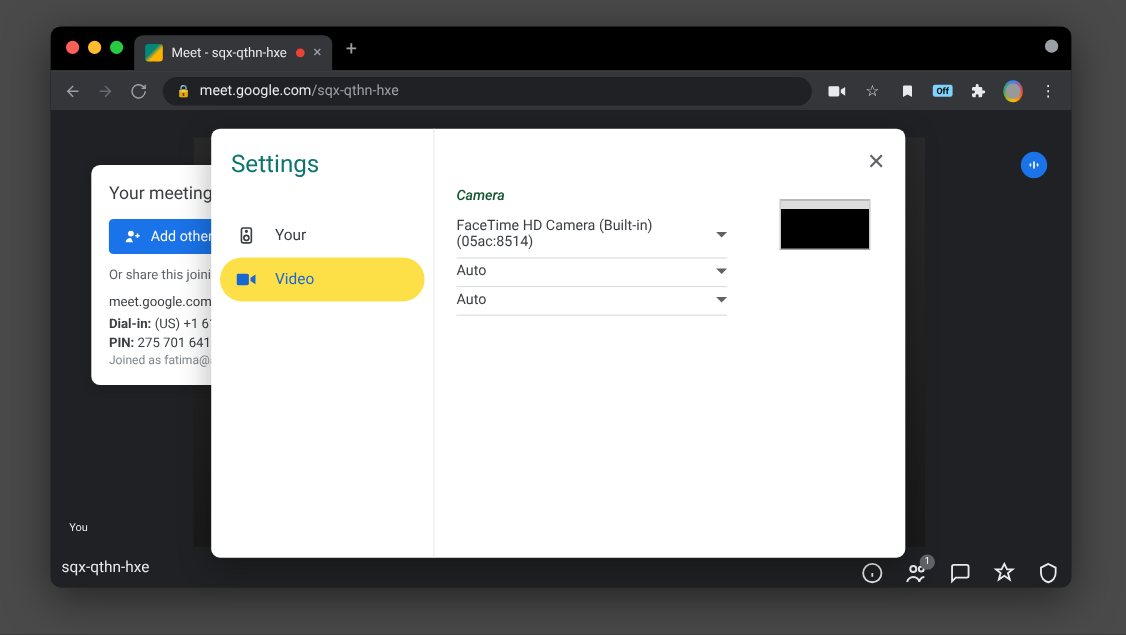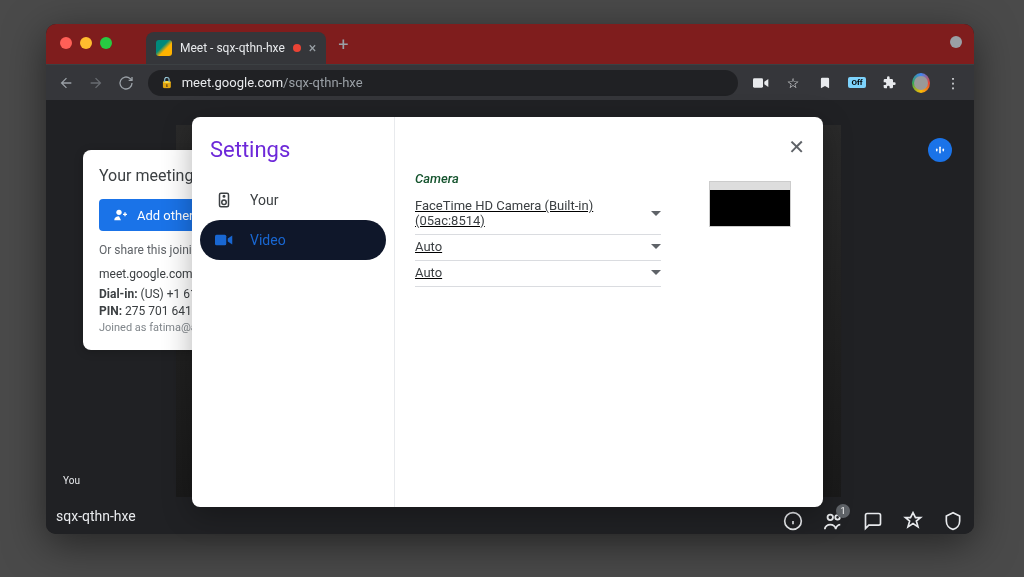--- a/index.html
+++ b/index.html
@@ -6,21 +6,21 @@
     body { background: #4a4a4a; width: 1024px; height: 577px; overflow: hidden; position: relative; }
     
     .browser-window { position: absolute; top: 24px; left: 46px; width: 928px; height: 510px; background: #202124; border-radius: 10px; overflow: hidden; box-shadow: 0 10px 40px rgba(0,0,0,0.5); }
     
     .window-controls { position: absolute; top: 13px; left: 14px; display: flex; gap: 8px; }
     .win-dot { width: 12px; height: 12px; border-radius: 50%; }
     .win-close { background: #ff5f57; }
     .win-min { background: #ffbd2e; }
     .win-max { background: #28ca42; }
     
-    .tab-bar { height: 40px; background: #7f1d1d; display: flex; align-items: center; padding-left: 100px; }
+    .tab-bar { height: 40px; background: #000000; display: flex; align-items: center; padding-left: 76px; }
     .tab { background: #35363a; height: 32px; border-radius: 8px 8px 0 0; display: flex; align-items: center; padding: 0 10px; gap: 8px; margin-top: 8px; min-width: 180px; }
     .tab-favicon { width: 16px; height: 16px; background: linear-gradient(135deg, #00897b 40%, #ffb300 60%); border-radius: 3px; }
     .tab-title { color: #e8eaed; font-size: 12px; flex: 1; white-space: nowrap; overflow: hidden; }
     .tab-rec { width: 8px; height: 8px; border-radius: 50%; background: #ea4335; }
     .tab-close { color: #9aa0a6; font-size: 14px; cursor: pointer; }
     .new-tab { color: #9aa0a6; font-size: 18px; margin-left: 12px; cursor: pointer; }
     
     .addr-bar { height: 36px; background: #35363a; display: flex; align-items: center; padding: 0 12px; gap: 14px; border-top: 1px solid #3c4043; }
     .nav-btn { color: #9aa0a6; width: 16px; height: 16px; display: flex; align-items: center; justify-content: center; cursor: pointer; }
     .addr-field { flex: 1; background: #202124; border-radius: 14px; height: 26px; display: flex; align-items: center; padding: 0 12px; gap: 8px; }
@@ -47,30 +47,30 @@
     
     .you-label { position: absolute; left: 17px; top: 375px; color: #e8eaed; font-size: 10px; }
     .meeting-code { position: absolute; left: 10px; bottom: 10px; color: #e8eaed; font-size: 14px; }
     
     .bottom-icons { position: absolute; right: 10px; bottom: 2px; display: flex; gap: 18px; align-items: center; }
     .bot-icon { color: #e8eaed; width: 22px; height: 22px; display: flex; align-items: center; justify-content: center; position: relative; cursor: pointer; }
     .badge { position: absolute; top: -6px; right: -6px; background: #5f6368; color: #fff; font-size: 9px; width: 14px; height: 14px; border-radius: 50%; display: flex; align-items: center; justify-content: center; }
     
     .modal-overlay { position: absolute; top: 117px; left: 192px; width: 631px; height: 390px; background: #fff; border-radius: 8px; display: flex; box-shadow: 0 8px 30px rgba(0,0,0,0.3); }
     .modal-sidebar { width: 203px; border-right: 1px solid #e8eaed; padding: 20px 8px; }
-    .modal-title { font-size: 22px; color: #6d28d9; margin-bottom: 18px; padding-left: 10px; }
+    .modal-title { font-size: 22px; color: #0f766e; margin-bottom: 32px; padding-left: 10px; }
     .sidebar-item { display: flex; align-items: center; gap: 16px; padding: 10px 14px; border-radius: 20px; cursor: pointer; font-size: 14px; color: #3c4043; }
-    .sidebar-item.active { background: #0f172a; color: #1967d2; }
+    .sidebar-item.active { background: #fde047; color: #1967d2; }
     .sidebar-icon { width: 20px; height: 20px; display: flex; align-items: center; justify-content: center; }
     
     .modal-content { flex: 1; padding: 28px 28px 28px 20px; position: relative; }
     .modal-close { position: absolute; top: 18px; right: 18px; font-size: 20px; color: #5f6368; cursor: pointer; background: none; border: none; }
     .setting-label { color: #14532d; font-size: 13px; font-weight: 500; margin-top: 26px; margin-bottom: 8px; font-style: italic; }
     .setting-label:first-child { margin-top: 46px; }
-    .setting-dropdown { display: flex; align-items: center; justify-content: space-between; border-bottom: 1px solid #dadce0; padding: 4px 0 6px 0; width: 246px; cursor: pointer; text-decoration: underline; }
+    .setting-dropdown { display: flex; align-items: center; justify-content: space-between; border-bottom: 1px solid #dadce0; padding: 4px 0 6px 0; width: 246px; cursor: pointer; }
     .setting-value { font-size: 13px; color: #3c4043; }
     .dropdown-arrow { width: 0; height: 0; border-left: 5px solid transparent; border-right: 5px solid transparent; border-top: 5px solid #5f6368; }
     .cam-preview { position: absolute; top: 64px; right: 32px; width: 82px; height: 46px; background: #000; border: 1px solid #ccc; }
     .cam-preview::before { content: ''; position: absolute; top: 0; left: 0; right: 0; height: 8px; background: #ddd; }
     
     .invisible-control-dot { position: absolute; top: 12px; right: 12px; width: 12px; height: 12px; border-radius: 50%; background: #9aa0a6; }
   </style>
 </head>
 <body>
 

